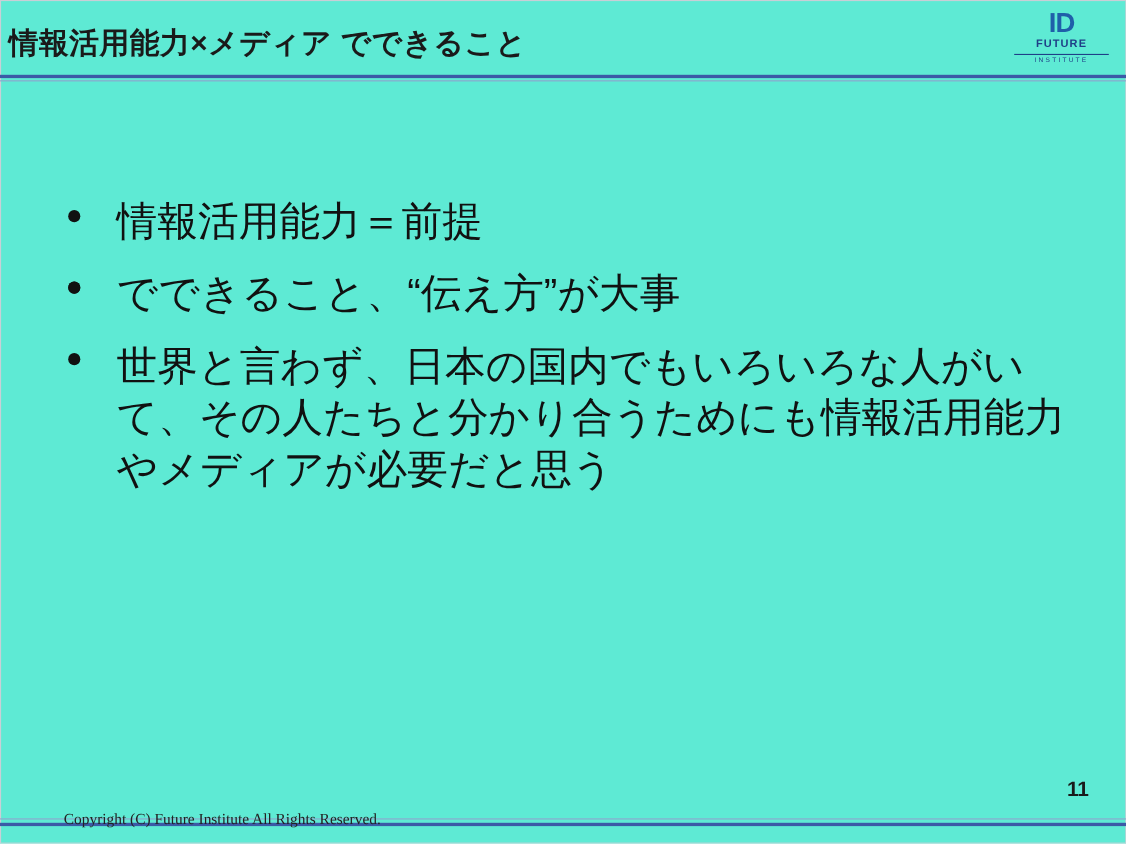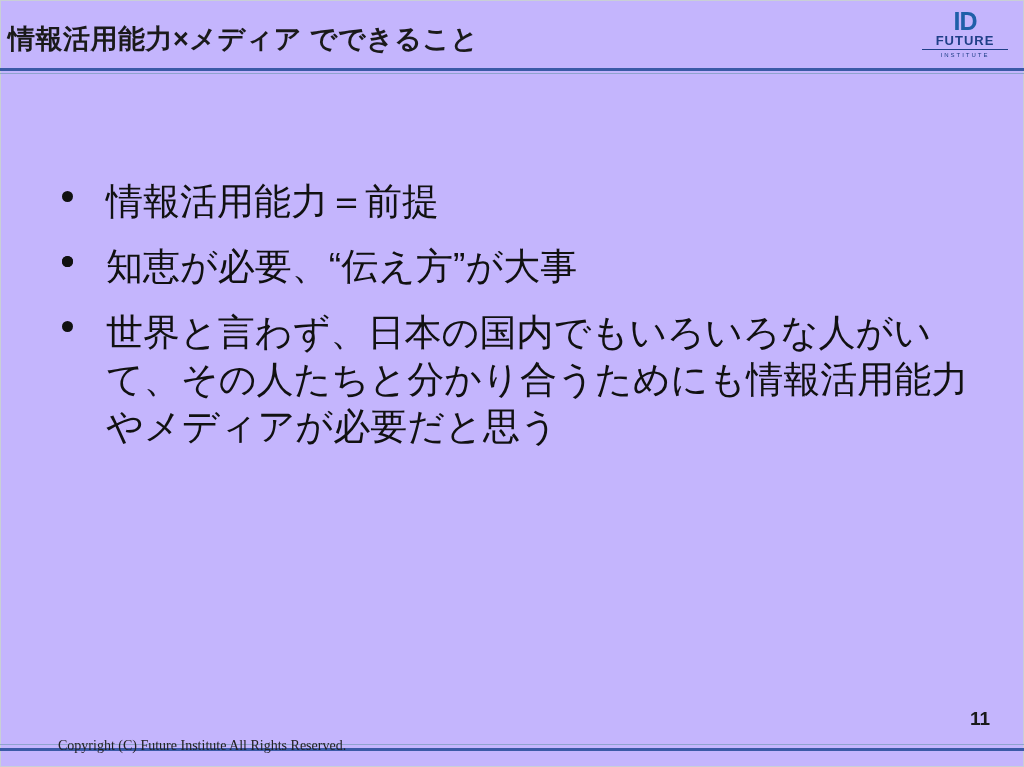--- a/index.html
+++ b/index.html
@@ -7,21 +7,21 @@
     padding: 0;
     background: #ffffff;
   }
   body {
     font-family: "Liberation Sans", sans-serif;
   }
   .slide {
     position: relative;
     width: 1024px;
     height: 767px;
-    background: #c4b5fd;
+    background: #5eead4;
     box-sizing: border-box;
     overflow: hidden;
     text-decoration: underline;
   }
   
   .slide-frame {
     position: absolute;
     left: 0; top: 0;
     width: 1024px; height: 767px;
     border: 1px solid #c9cfd6;
@@ -76,21 +76,21 @@
   .logo-mark {
     height: 26px;
     line-height: 26px;
     font-size: 25px;
     font-weight: bold;
     letter-spacing: -1px;
     color: #1f3f87;
   }
   .logo-mark .d-blue { color: #1f5fa9; }
   .logo-word {
-    font-size: 13px;
+    font-size: 10px;
     font-weight: bold;
     color: #1f3f87;
     letter-spacing: 1px;
     line-height: 14px;
   }
   .logo-sub {
     font-size: 6px;
     color: #1f3f87;
     letter-spacing: 2px;
     line-height: 9px;
@@ -195,21 +195,21 @@
     <ul class="bullets">
       <li>
         <span class="dot"></span>
         <span>情報活用能力＝前提</span>
       </li>
       <li>
         <span class="dot"></span>
       </li>
       <li>
         <span class="dot"></span>
-        <span>知恵が必要、“伝え方”が大事</span>
+        <span>でできること、“伝え方”が大事</span>
       </li>
       <li class="multiline">
         <span class="dot"></span>
         <span>世界と言わず、日本の国内でもいろいろな人がいて、その人たちと分かり合うためにも情報活用能力やメディアが必要だと思う</span>
       </li>
     </ul>
   </div>
 
   <div class="page-number">11</div>
   <div class="footer-rule-thin"></div>

